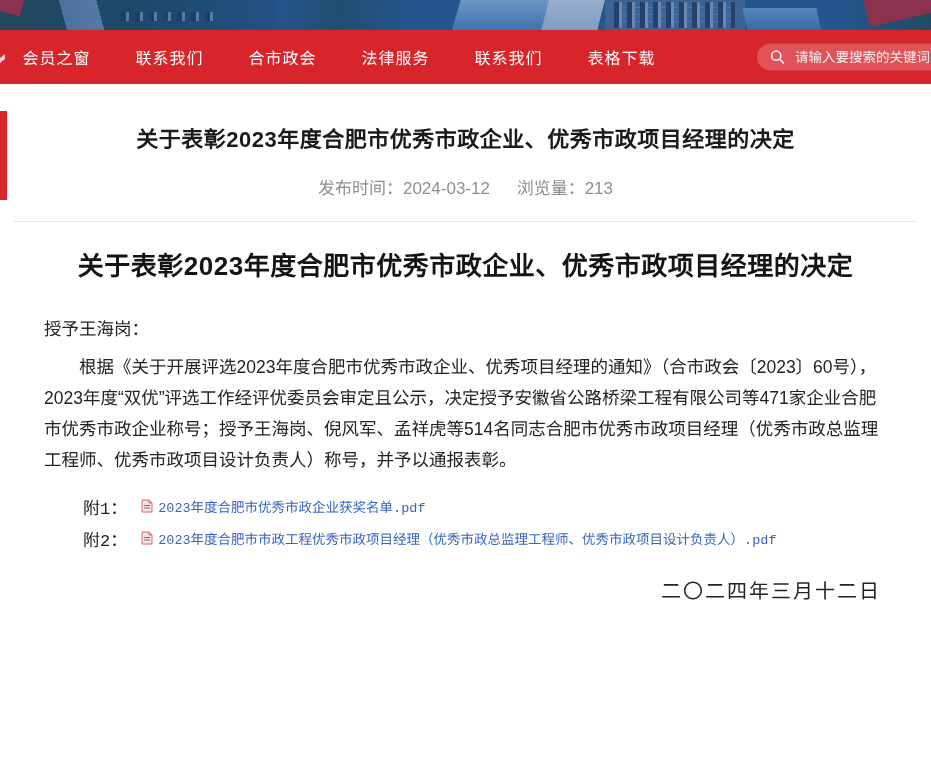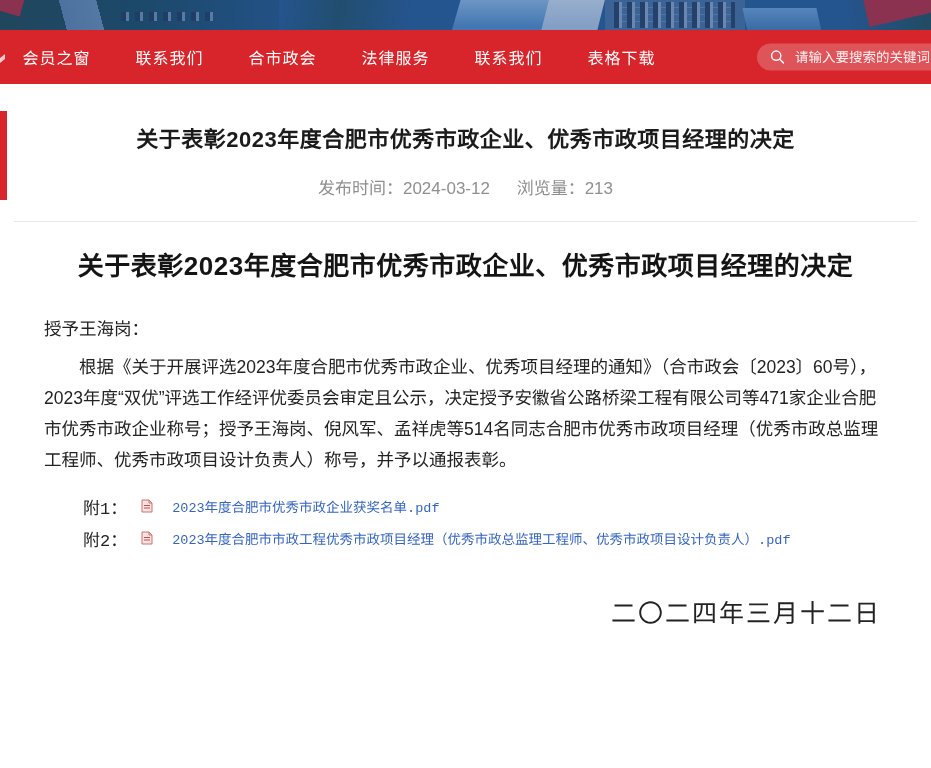--- a/index.html
+++ b/index.html
@@ -56,24 +56,24 @@
   .doc{padding:0 44px;}
   .doc-title{margin-top:23px;text-align:center;font-size:26px;font-weight:bold;color:#141414;letter-spacing:.5px;}
   .doc-number{margin-top:11px;text-align:center;font-size:15px;color:#3a3a3a;
     font-family:"Liberation Serif","DejaVu Serif",serif;letter-spacing:1px;}
   .doc-body{margin-top:32px;font-size:17.5px;line-height:31px;color:#232323;}
   .salutation{margin:0 0 7px 0;}
   .doc-body p{margin:0;text-indent:2em;}
   .attachments{margin-top:14px;}
   .attach-row{display:flex;align-items:center;height:32px;padding-left:39px;font-family:Liberation Mono, monospace;}
   .attach-label{font-size:17px;color:#232323;flex:0 0 auto;}
-  .attach-link{display:flex;align-items:center;margin-left:14px;text-decoration:none;cursor:pointer;gap:14px;}
+  .attach-link{display:flex;align-items:center;margin-left:14px;text-decoration:none;cursor:pointer;}
   .attach-link svg{flex:0 0 auto;margin-right:5px;}
   .attach-name{font-size:13.5px;color:#3565c0;}
-  .doc-date{margin-top:39px;text-align:right;font-size:25px;color:#232323;letter-spacing:2px;padding-right:6px;}
+  .doc-date{margin-top:21px;text-align:right;font-size:20px;color:#232323;letter-spacing:2px;padding-right:6px;}
 </style>
 </head>
 <body>
 
 <div class="banner">
   <div class="bn-trees-l"></div>
   <div class="bn-road"></div>
   <div class="bn-cars-l"></div>
   <div class="bn-trees-m"></div>
   <div class="bn-roof-big"></div>

